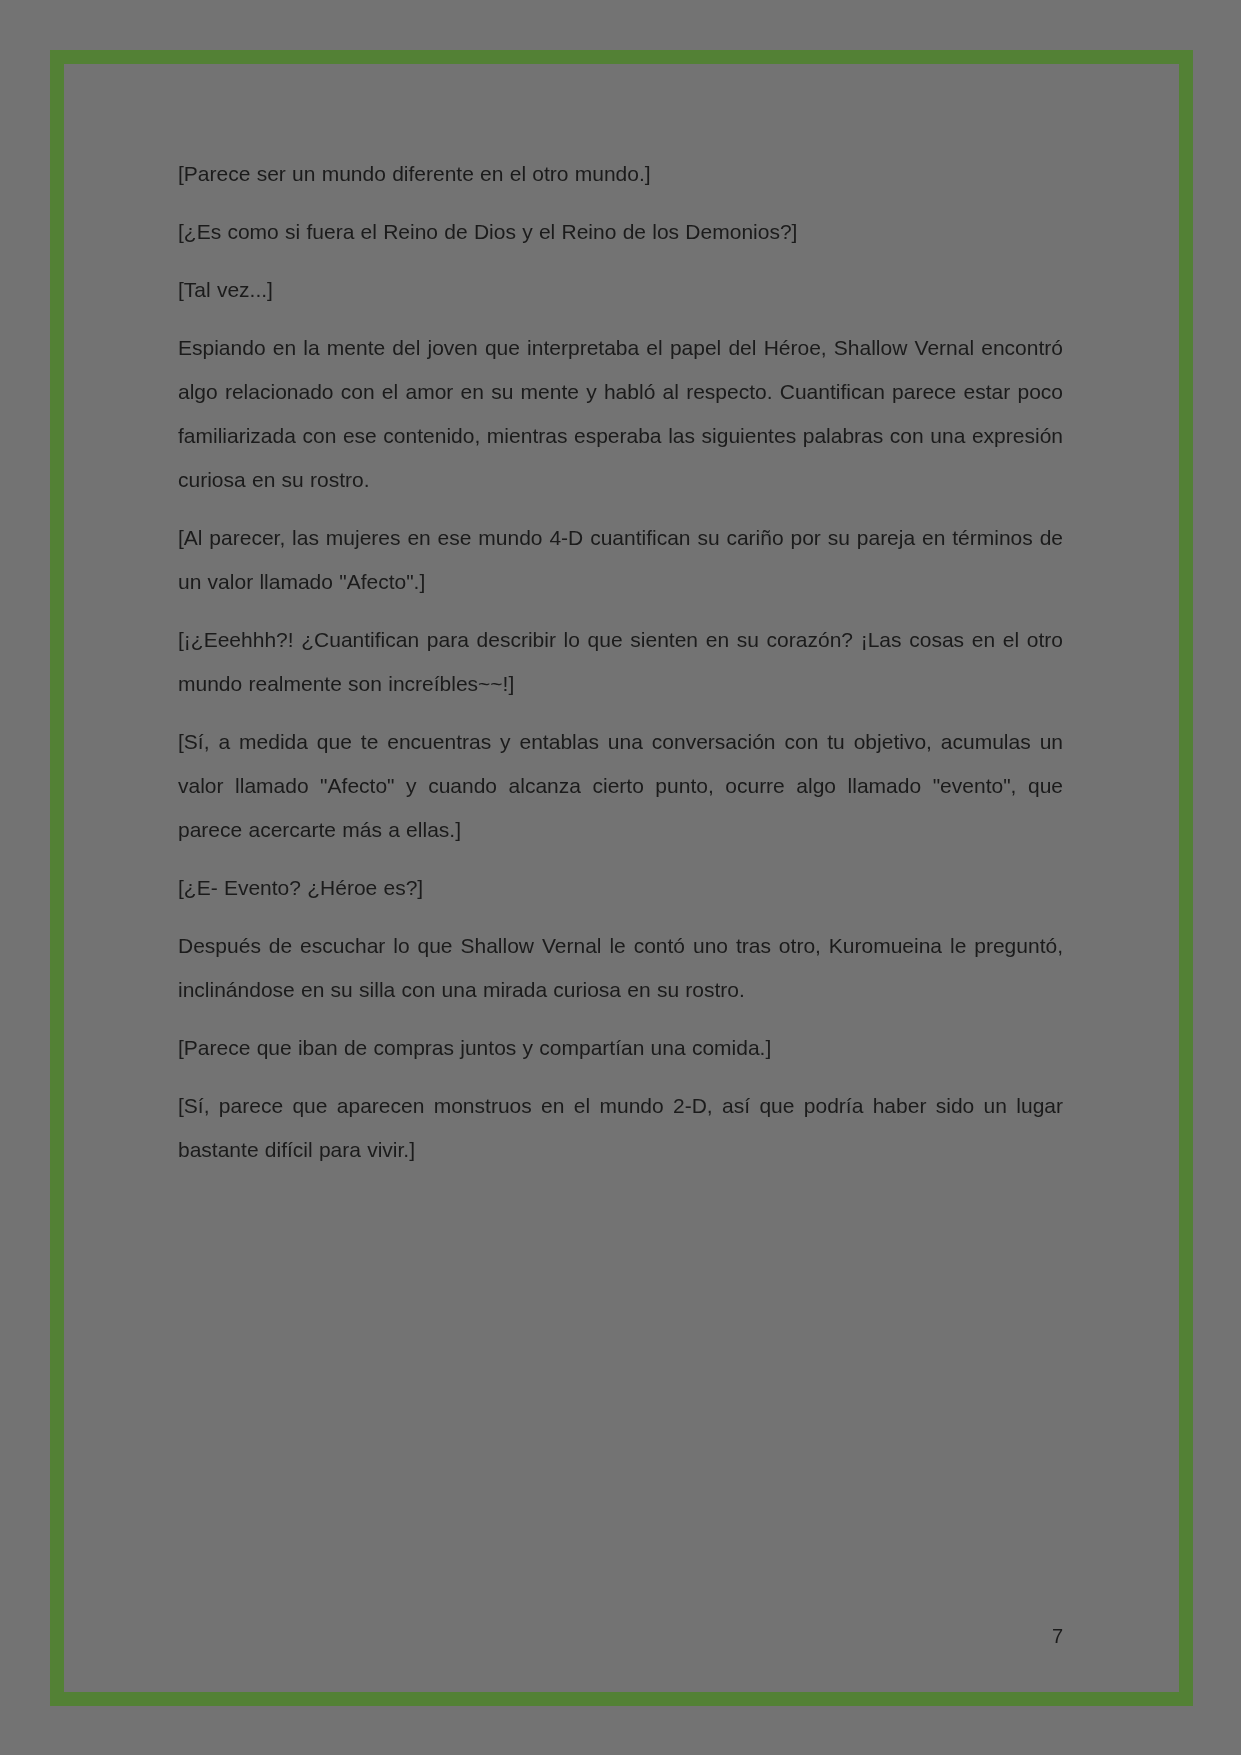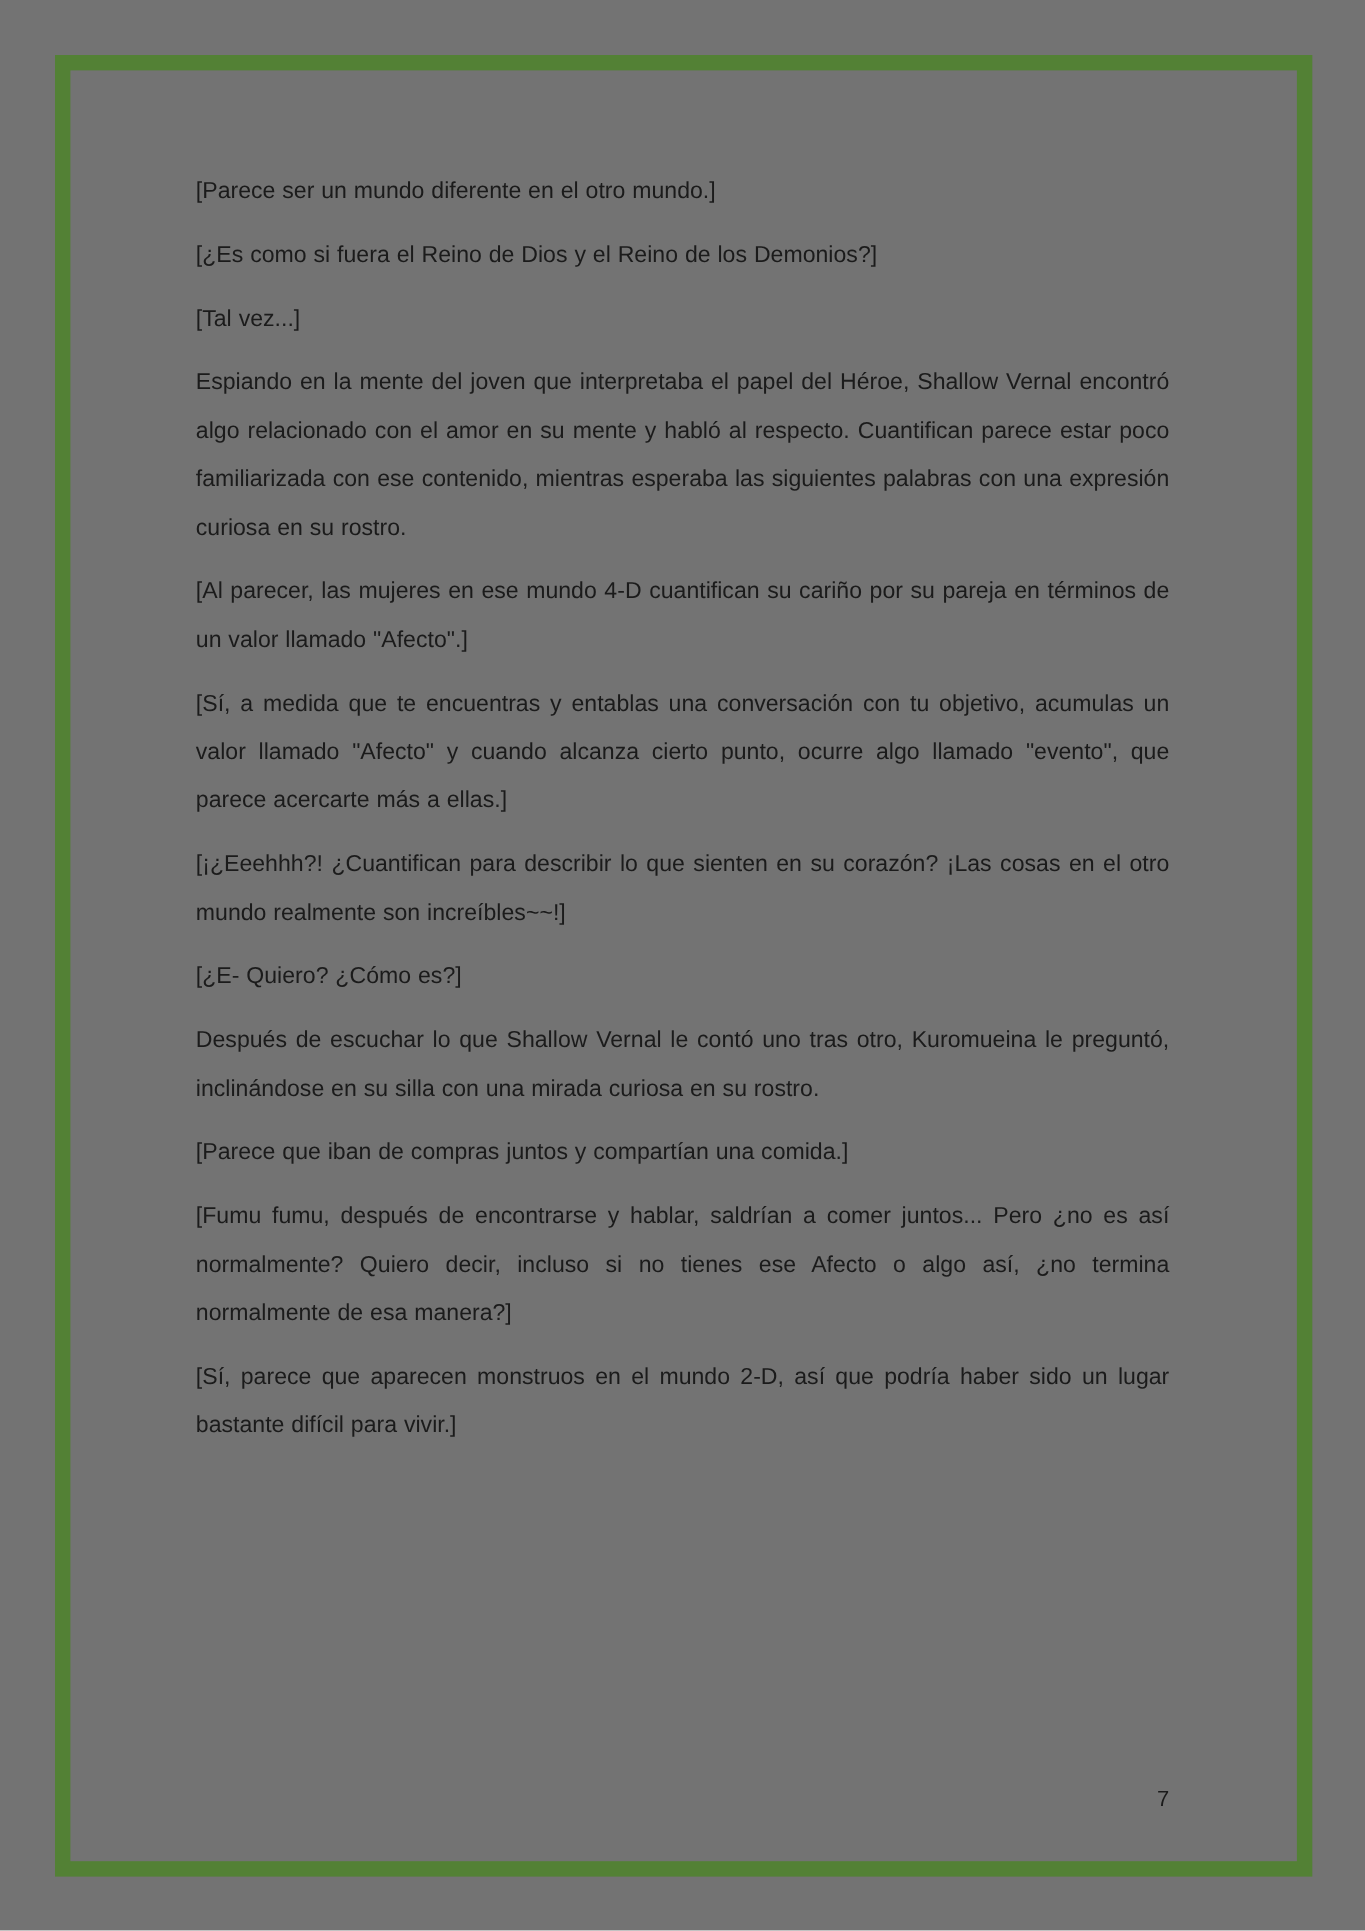--- a/index.html
+++ b/index.html
@@ -57,24 +57,23 @@
 <div class="page">
 
   <div class="page-border" style="border-color: rgb(83, 129, 53);"></div>
 
   <main class="text-block">
     <p class="para">[Parece ser un mundo diferente en el otro mundo.]</p>
     <p class="para">[¿Es como si fuera el Reino de Dios y el Reino de los Demonios?]</p>
     <p class="para">[Tal vez...]</p>
     <p class="para">Espiando en la mente del joven que interpretaba el papel del Héroe, Shallow Vernal encontró algo relacionado con el amor en su mente y habló al respecto. Cuantifican parece estar poco familiarizada con ese contenido, mientras esperaba las siguientes palabras con una expresión curiosa en su rostro.</p>
     <p class="para">[Al parecer, las mujeres en ese mundo 4-D cuantifican su cariño por su pareja en términos de un valor llamado "Afecto".]</p>
+    <p class="para">[¡¿Eeehhh?! ¿Cuantifican para describir lo que sienten en su corazón? ¡Las cosas en el otro mundo realmente son increíbles~~!]</p>
     <p class="para">[Sí, a medida que te encuentras y entablas una conversación con tu objetivo, acumulas un valor llamado "Afecto" y cuando alcanza cierto punto, ocurre algo llamado "evento", que parece acercarte más a ellas.]</p>
-    <p class="para">[¡¿Eeehhh?! ¿Cuantifican para describir lo que sienten en su corazón? ¡Las cosas en el otro mundo realmente son increíbles~~!]</p>
-    <p class="para">[¿E- Quiero? ¿Cómo es?]</p>
+    <p class="para">[¿E- Evento? ¿Héroe es?]</p>
     <p class="para">Después de escuchar lo que Shallow Vernal le contó uno tras otro, Kuromueina le preguntó, inclinándose en su silla con una mirada curiosa en su rostro.</p>
     <p class="para">[Parece que iban de compras juntos y compartían una comida.]</p>
-    <p class="para">[Fumu fumu, después de encontrarse y hablar, saldrían a comer juntos... Pero ¿no es así normalmente? Quiero decir, incluso si no tienes ese Afecto o algo así, ¿no termina normalmente de esa manera?]</p>
     <p class="para">[Sí, parece que aparecen monstruos en el mundo 2-D, así que podría haber sido un lugar bastante difícil para vivir.]</p>
   </main>
 
   <div class="page-number">7</div>
 
 </div>
 
 </body></html>

